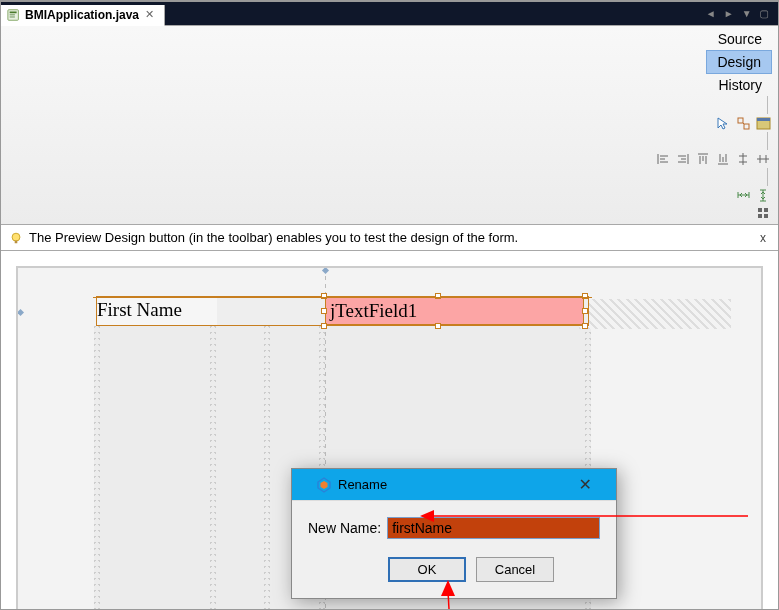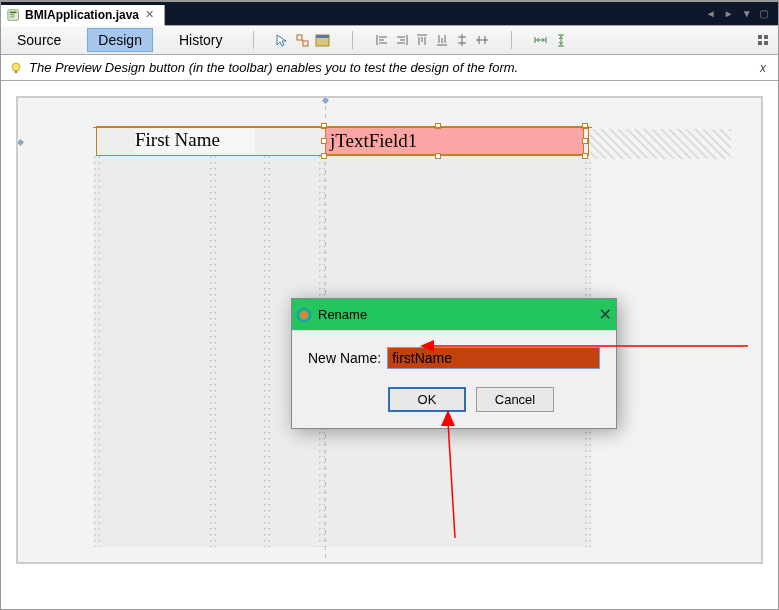--- a/index.html
+++ b/index.html
@@ -51,25 +51,26 @@
     .file-tab .java-icon {
       width: 14px; height: 14px;
       display: inline-flex;
       align-items: center;
       justify-content: center;
     }
     .file-tab .file-name { font-weight: bold; }
     .file-tab .close-x { color: #666; font-size: 11px; padding: 0 2px; }
     .toolbar {
       display: flex;
-      align-items: center;
+      align-items: flex-end;
       background: linear-gradient(#f8f8f8, #ececec);
       border-bottom: 1px solid #a8a8a8;
       padding: 2px 6px;
-      gap: 16px;
+      gap: 0;
+      flex-direction: column;
     }
     .view-tab {
       padding: 3px 10px;
       font-size: 14px;
       cursor: pointer;
     }
     .view-tab.active {
       background: #a6c8f0;
       border: 1px solid #7aa8dd;
     }
@@ -92,21 +93,20 @@
     }
     .toolbar-right {
       margin-left: auto;
     }
     .info-bar {
       display: flex;
       align-items: center;
       gap: 6px;
       padding: 5px 8px;
       border-bottom: 1px solid #a8a8a8;
-      font-style: italic;
     }
     .bulb-icon {
       width: 14px; height: 14px;
       display: inline-block;
     }
     .info-close {
       margin-left: auto;
       color: #444;
       cursor: pointer;
       padding: 0 4px;
@@ -179,21 +179,20 @@
     .label-field {
       position: absolute;
       left: 0px;
       top: 0;
       bottom: 0;
       width: 120px;
       font-family: "Times New Roman", serif;
       font-size: 19px;
       padding: 2px 0px;
       background:#f6f6f6;
-      margin-left:38px;
     }
     .guide-mark {
       position:absolute;
       width:5px; height:5px;
       background:#8aa8c8;
       transform: rotate(45deg);
     }
     .hatch-area {
       position:absolute;
       top:31px;
@@ -208,22 +207,22 @@
       left: 273px;
       width: 326px;
       background: #f0f0f0;
       border: 1px solid #888;
       box-shadow: 3px 3px 18px rgba(0,0,0,0.35);
     }
     .dialog-title {
       display: flex;
       align-items: center;
       gap: 6px;
-      padding: 6px 4px;
-      background: #22c55e;
+      padding: 6px 24px;
+      background: #0ea5e9;
       border-bottom: 1px solid #ddd;
     }
     .nb-icon { width: 16px; height: 16px; }
     .dialog-title .close {
       margin-left: auto;
       font-size: 16px;
       color: #333;
       cursor: pointer;
     }
     .dialog-body {

